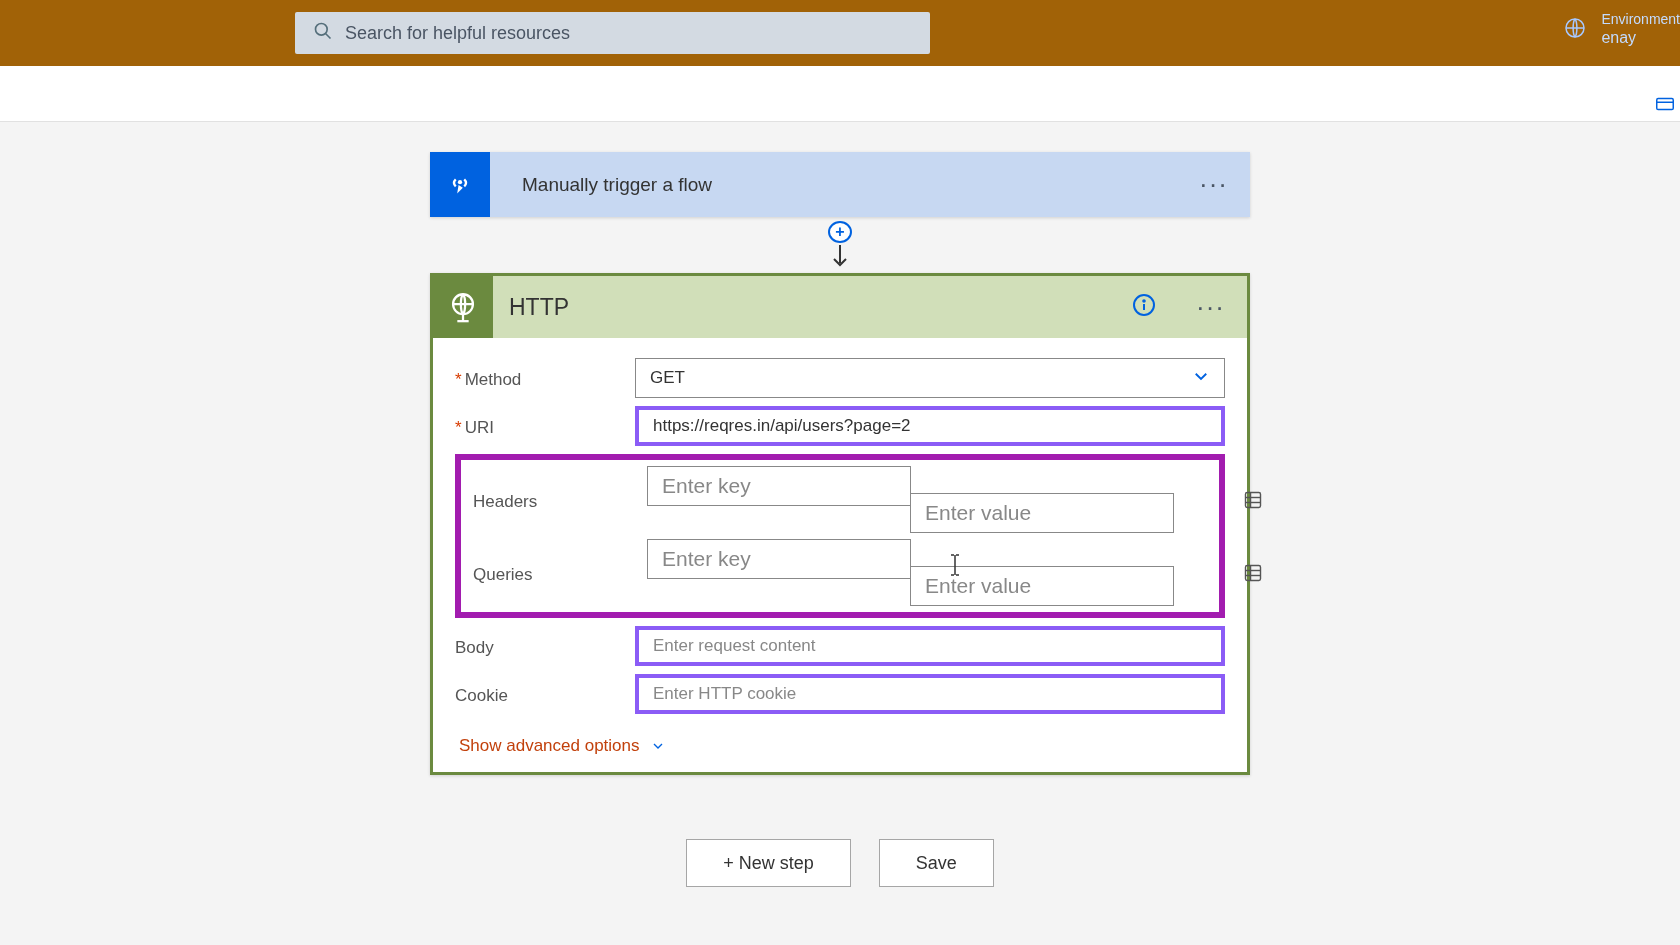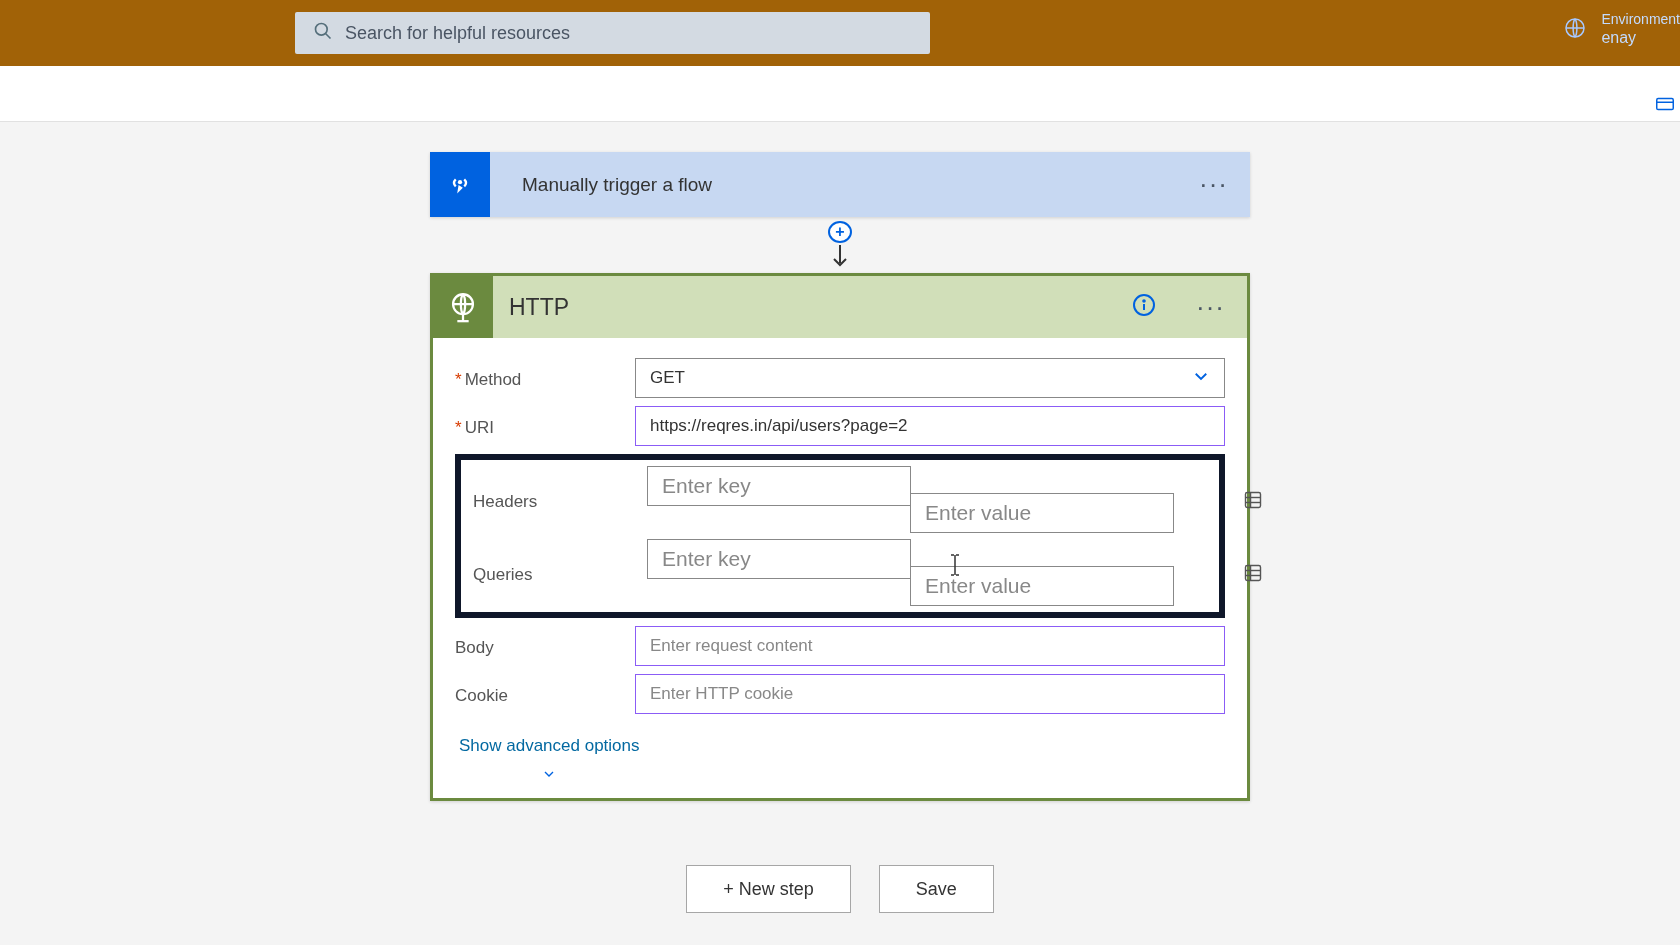--- a/index.html
+++ b/index.html
@@ -40,35 +40,35 @@
     .http-body { padding: 12px 22px 16px; }
     .row { display: flex; align-items: center; margin: 8px 0; min-height: 40px; }
     .label { width: 180px; font-size: 17px; color: #555; padding-top: 4px; }
     .required { color: #d83b01; margin-right: 3px; }
     .field-area { flex: 1; display: flex; align-items: center; gap: 0; }
 
     .select-box { flex: 1; height: 40px; border: 1px solid #888; display: flex; align-items: center; justify-content: space-between; padding: 0 14px; cursor: pointer; }
     .select-val { font-size: 17px; color: #333; }
     .chev { color: #0062e0; }
 
-    .text-input { flex: 1; height: 40px; border: 1px solid #8b5cf6; padding: 0 14px; font-size: 17px; color: #333; outline: none; }
+    .text-input { flex: 1; height: 40px; border: 4px solid #8b5cf6; padding: 0 14px; font-size: 17px; color: #333; outline: none; }
     .text-input::placeholder { color: #888; }
 
-    .highlight-box { border: 6px solid #0f172a; padding: 0; margin: 6px 0; }
+    .highlight-box { border: 6px solid #a21caf; padding: 0; margin: 6px 0; }
     .highlight-box .row { margin: 6px 0; padding: 0 6px; }
     .highlight-box .label { padding-left: 6px; }
     
     .kv-wrap { flex: 1; display: flex; gap: 0; }
     .kv-input { height: 40px; border: 1px solid #888; padding: 16px 14px; font-size: 21px; color: #333; outline: none; }
     .kv-input::placeholder { color: #888; }
     .kv-key { width: 264px; }
     .kv-val { width: 264px; margin-left: -1px; margin-top: 27px; }
     .switch-btn { margin-left: 18px; cursor: pointer; color: #555; width: 24px; display:flex; align-items:center; justify-content:center; }
 
-    .adv-link { color: #0369a1; font-size: 17px; cursor: pointer; display: inline-flex; align-items: center; gap: 10px; margin-top: 14px; margin-left: 4px; flex-direction: column; }
+    .adv-link { color: #c2410c; font-size: 17px; cursor: pointer; display: inline-flex; align-items: center; gap: 10px; margin-top: 14px; margin-left: 4px; }
 
     .bottom-actions { margin-top: 64px; display: flex; gap: 28px; }
     .action-btn { height: 48px; padding: 0 36px; border: 1px solid #a6a6a6; background: #fff; font-size: 18px; color: #333; cursor: pointer; }
   </style>
 </head>
 <body>
 
 <div class="top-bar">
   <div class="search-wrap">
     <span class="search-icon">

